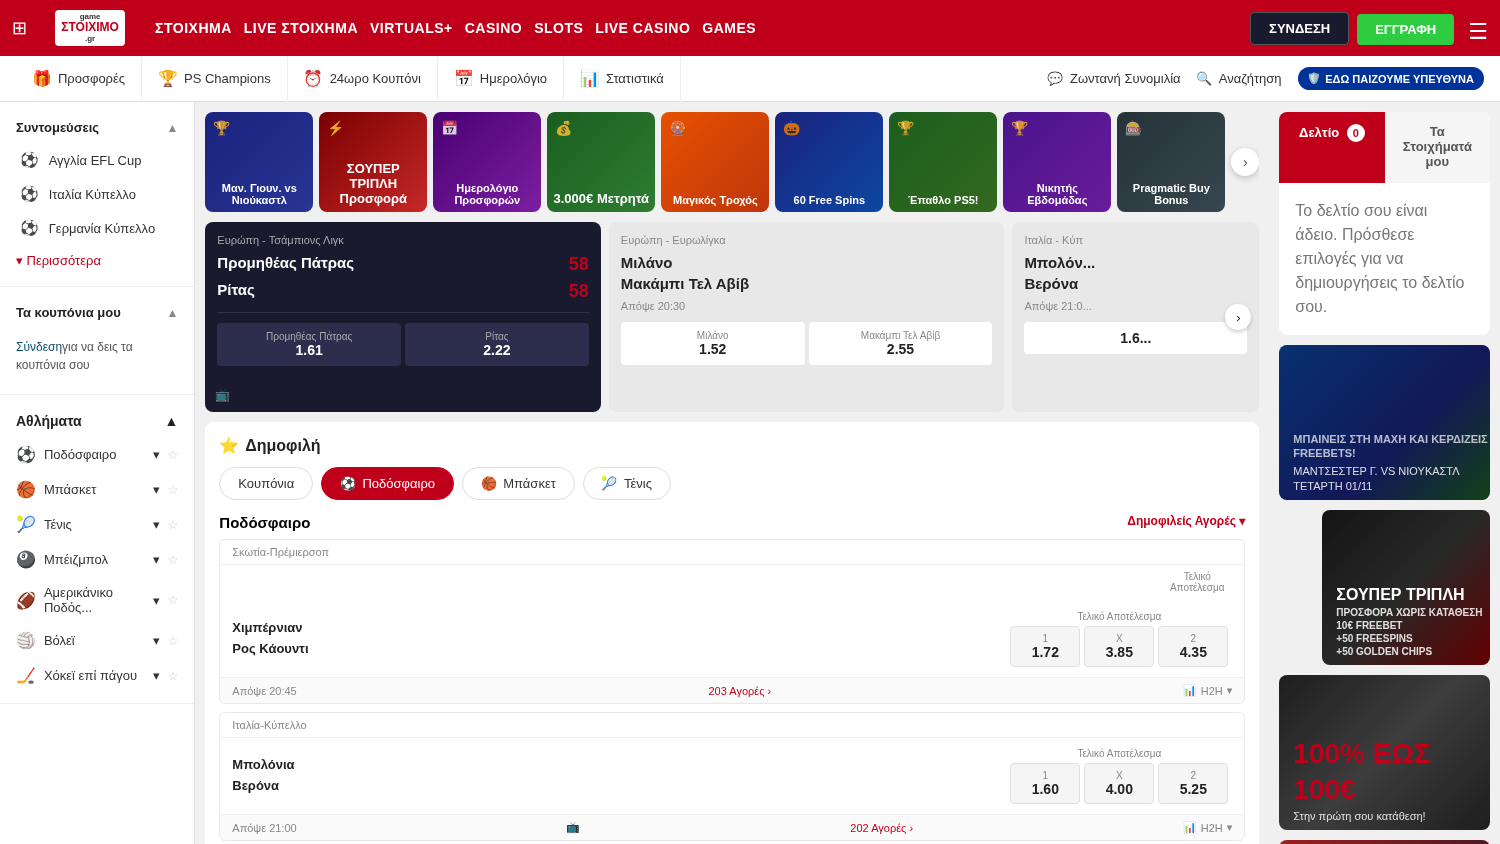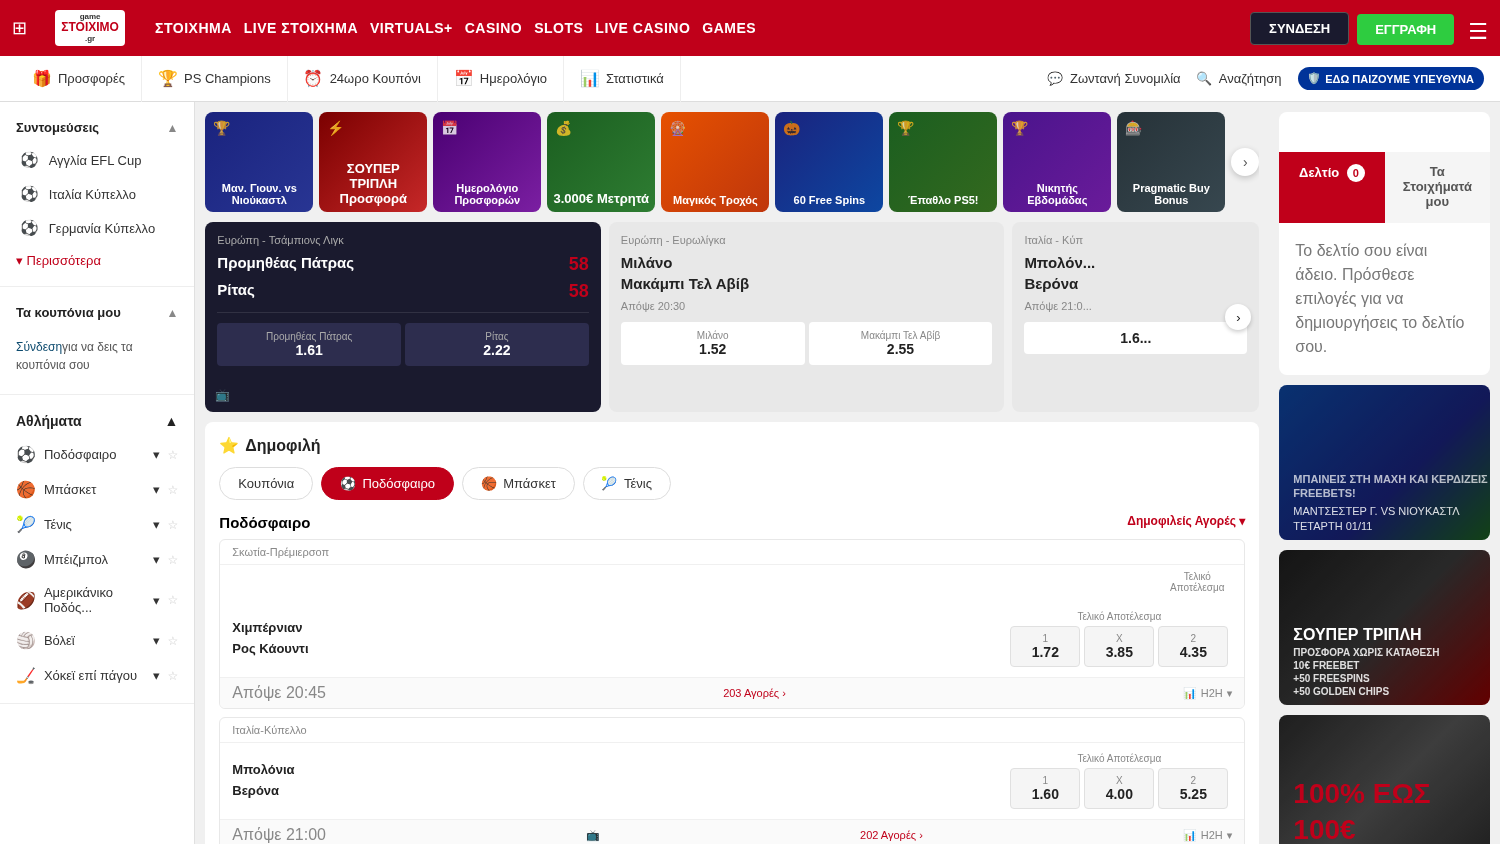--- a/index.html
+++ b/index.html
@@ -438,21 +438,21 @@
       color: #222;
     }
     .match-footer {
       display: flex;
       justify-content: space-between;
       align-items: center;
       padding: 6px 12px;
       border-top: 1px solid #f0f0f0;
       background: #fafafa;
     }
-    .match-time { font-size: 16px; color: #888; }
+    .match-time { font-size: 11px; color: #888; }
     .match-more {
       font-size: 11px;
       color: #c0001a;
       cursor: pointer;
     }
     .match-stats {
       font-size: 11px;
       color: #888;
       cursor: pointer;
       display: flex;
@@ -477,21 +477,20 @@
       display: flex;
     }
     .betslip-tab {
       flex: 1;
       padding: 12px;
       text-align: center;
       cursor: pointer;
       font-weight: 700;
       font-size: 13px;
       border-bottom: 2px solid transparent;
-      margin-top: 40px;
     }
     .betslip-tab.active {
       background: #c0001a;
       color: #fff;
     }
     .betslip-tab.inactive {
       background: #f5f5f5;
       color: #555;
     }
     .betslip-badge {
@@ -518,20 +517,21 @@
       margin-bottom: 10px;
       height: 155px;
       cursor: pointer;
       position: relative;
     }
     .promo-banner-1 {
       background: linear-gradient(135deg, #1a237e 0%, #0d47a1 40%, #1b5e20 100%);
     }
     .promo-banner-2 {
       background: linear-gradient(135deg, #7b0000 0%, #c62828 100%);
+      margin-left: 43px;
     }
     .promo-banner-text {
       position: absolute;
       bottom: 7px;
       left: 14px;
       color: #fff;
       font-weight: 900;
       font-size: 14px;
       line-height: 1.3;
     }

